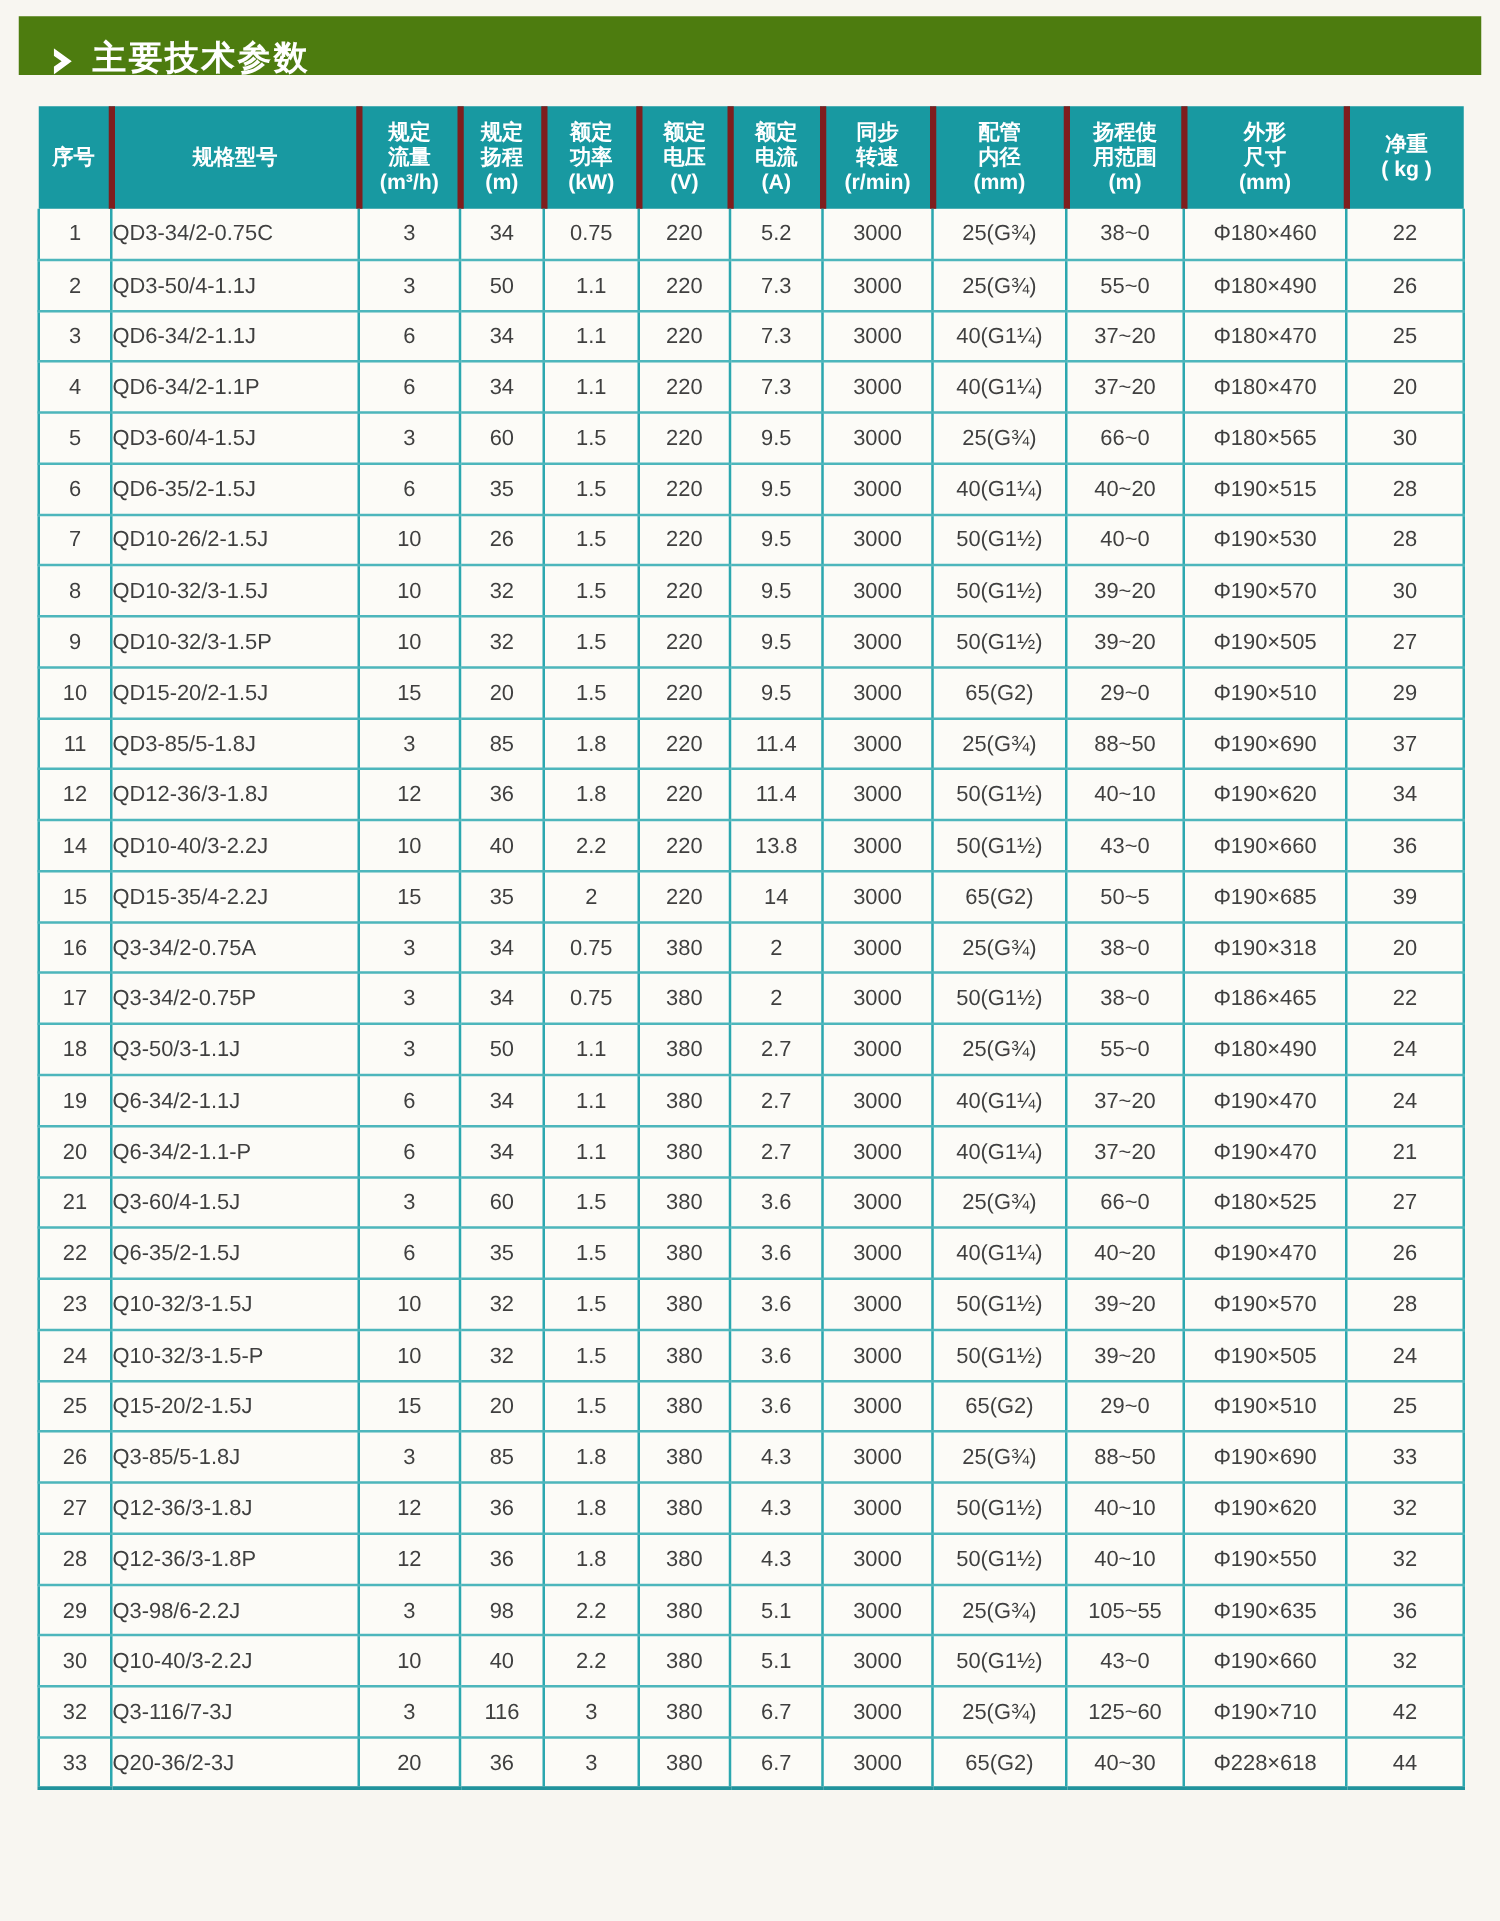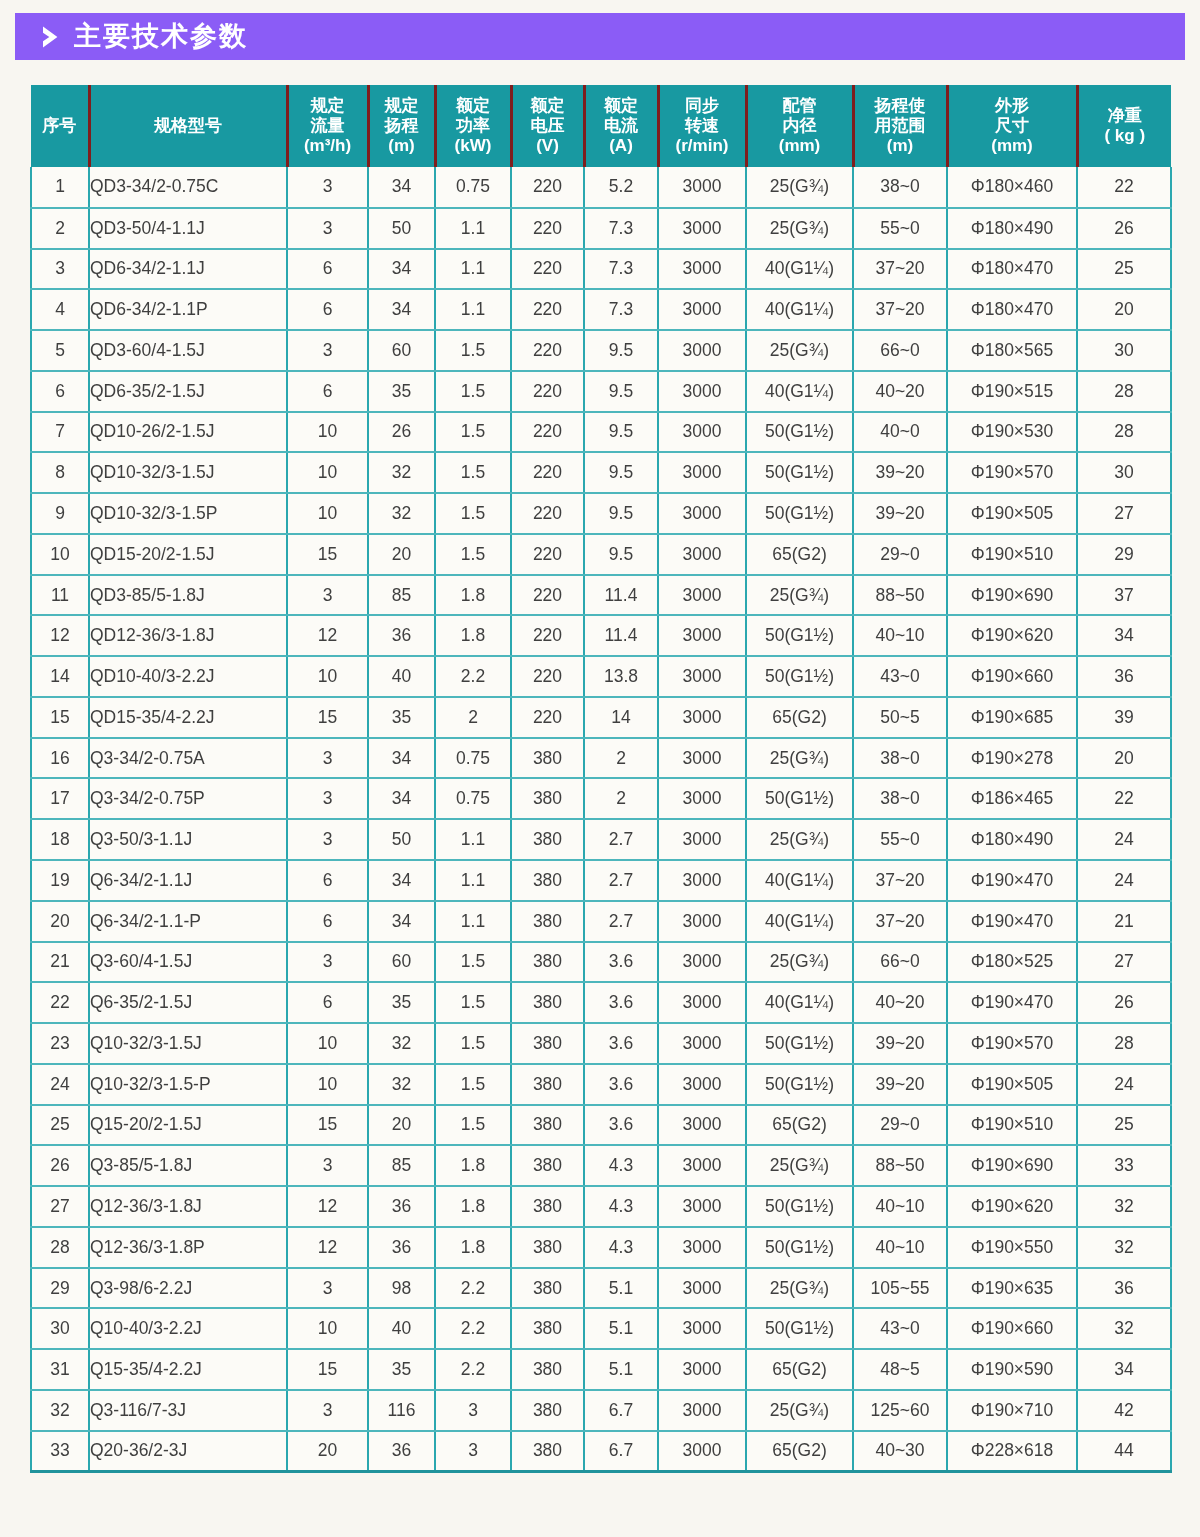--- a/index.html
+++ b/index.html
@@ -7,23 +7,23 @@
     width: 1200px;
     background: #f8f6f1;
     font-family: "Liberation Sans", "DejaVu Sans", sans-serif;
   }
   body { min-height: 1537px; }
 
   
   .banner {
     margin: 13px 15px 0 15px;
     height: 47px;
-    background: #8b5cf6;
+    background: #4d7c0f;
     display: flex;
-    align-items: center;
+    align-items: flex-end;
     padding-left: 28px;
   }
   .banner .arrow {
     width: 15px; height: 22px;
     margin-right: 16px;
     display: inline-block;
   }
   .banner .arrow svg { width: 100%; height: 100%; display: block; }
   .banner .title {
     color: #ffffff;
@@ -44,21 +44,21 @@
     background: #1899a1;
     color: #ffffff;
     font-size: 17px;
     font-weight: bold;
     height: 82px;
     vertical-align: middle;
     text-align: center;
     line-height: 1.18;
     padding: 0;
   }
-  thead th:not(:last-child) { border-right: 3px solid #7f1d1d; }
+  thead th:not(:last-child) { border-right: 5px solid #7f1d1d; }
   tbody td {
     background: #fcfbf7;
     color: #3f3f3f;
     font-size: 17.5px;
     height: 40.78px;
     text-align: center;
     vertical-align: middle;
     padding: 0;
     border-right: 2px solid #2ba7af;
     border-bottom: 2px solid #4db6bc;
@@ -360,21 +360,21 @@
           <td>16</td>
           <td class="model-cell">Q3-34/2-0.75A</td>
           <td>3</td>
           <td>34</td>
           <td>0.75</td>
           <td>380</td>
           <td>2</td>
           <td>3000</td>
           <td>25(G¾)</td>
           <td>38~0</td>
-          <td>Φ190×278</td>
+          <td>Φ190×318</td>
           <td>20</td>
         </tr>
         <tr>
           <td>17</td>
           <td class="model-cell">Q3-34/2-0.75P</td>
           <td>3</td>
           <td>34</td>
           <td>0.75</td>
           <td>380</td>
           <td>2</td>
@@ -560,34 +560,20 @@
           <td>2.2</td>
           <td>380</td>
           <td>5.1</td>
           <td>3000</td>
           <td>50(G1½)</td>
           <td>43~0</td>
           <td>Φ190×660</td>
           <td>32</td>
         </tr>
         <tr>
-          <td>31</td>
-          <td class="model-cell">Q15-35/4-2.2J</td>
-          <td>15</td>
-          <td>35</td>
-          <td>2.2</td>
-          <td>380</td>
-          <td>5.1</td>
-          <td>3000</td>
-          <td>65(G2)</td>
-          <td>48~5</td>
-          <td>Φ190×590</td>
-          <td>34</td>
-        </tr>
-        <tr>
           <td>32</td>
           <td class="model-cell">Q3-116/7-3J</td>
           <td>3</td>
           <td>116</td>
           <td>3</td>
           <td>380</td>
           <td>6.7</td>
           <td>3000</td>
           <td>25(G¾)</td>
           <td>125~60</td>

